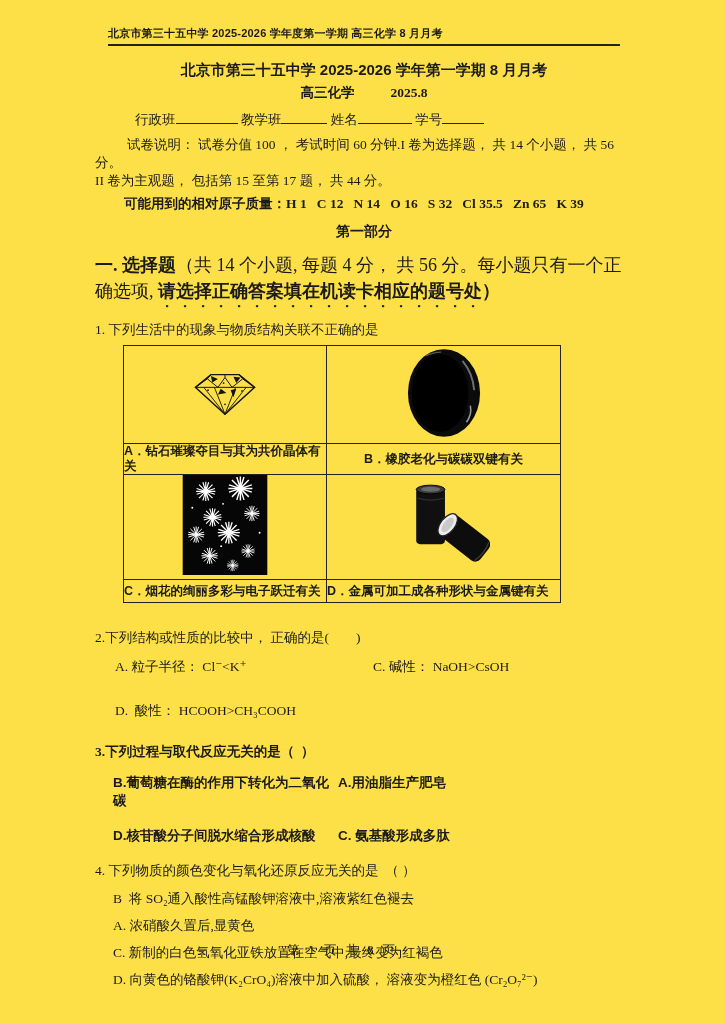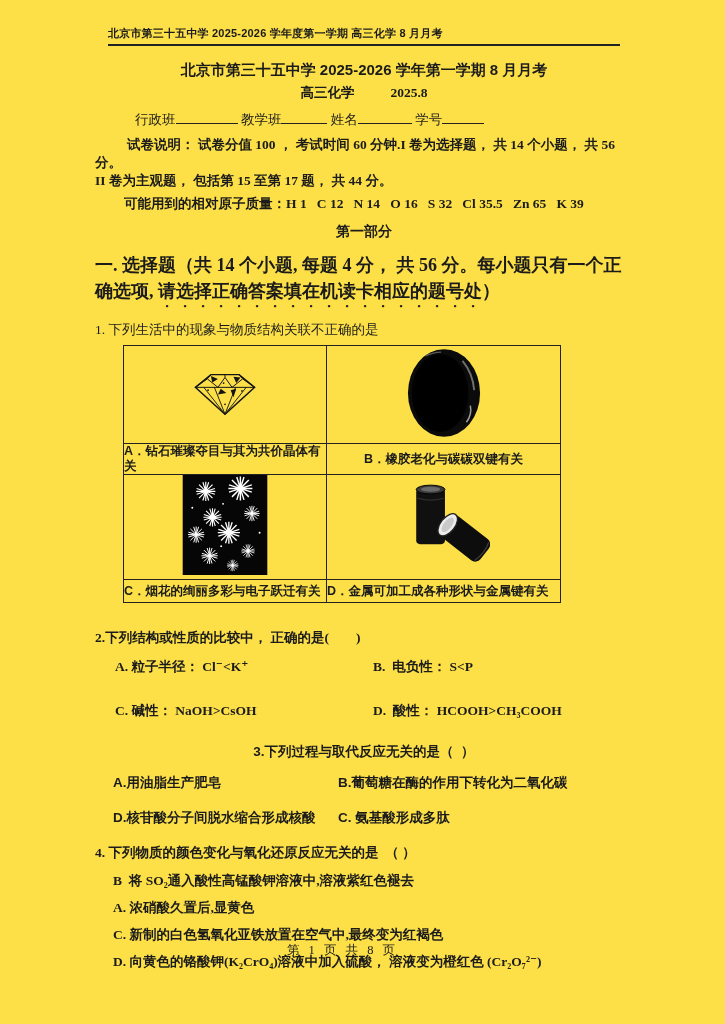--- a/index.html
+++ b/index.html
@@ -5,21 +5,21 @@
   html,body{margin:0;padding:0;}
   body{
     width:725px;height:1024px;background:#e8e8e8;
     font-family:"Liberation Serif","DejaVu Serif",serif;
     color:#1b1b1b;overflow:hidden;
   }
   .page{
     position:relative;width:725px;height:1024px;background:#fde047;
     box-sizing:border-box;padding:26px 92px 0 95px;
   }
-  .pre{white-space:pre-wrap;font-weight:bold;}
+  .pre{white-space:pre-wrap;}
   .sans{font-family:"Liberation Sans","DejaVu Sans",sans-serif;}
 
   
   .runhead{
     margin-left:13px;width:512px;border-bottom:2px solid #222;
     padding-bottom:4px;font-size:11px;font-weight:bold;line-height:14px;
   }
   .runhead .sans{letter-spacing:.2px;}
 
   
@@ -64,21 +64,21 @@
     font-weight:600;font-size:12.5px;line-height:15px;padding:2px 3px;vertical-align:middle;
   }
   .cap-center{text-align:center;}
   .imgwrap{display:inline-block;line-height:0;}
 
   
   .optgrid2{display:grid;grid-template-columns:258px 1fr;row-gap:26px;padding-left:20px;margin-top:11px;font-size:13.5px;line-height:18px;}
   .optgrid3{display:grid;grid-template-columns:225px 1fr;row-gap:17px;padding-left:18px;margin-top:13px;
             font-family:"Liberation Sans","DejaVu Sans",sans-serif;font-weight:600;font-size:13.5px;line-height:18px;}
   .q2stem{margin-top:25px;}
-  .q3stem{margin-top:22px;font-family:Liberation Sans, sans-serif;font-weight:600;text-align:center;}
+  .q3stem{margin-top:22px;font-family:Liberation Serif, serif;font-weight:600;}
   .q4stem{margin-top:16px;}
   .optlist{padding-left:18px;margin-top:10px;font-size:13.5px;line-height:18px;}
   .optlist > div{margin-top:9px;}
 
   .footer{position:absolute;left:0;right:40px;top:942px;text-align:center;font-size:12.5px;letter-spacing:3px;}
 </style>
 </head>
 <body>
 
 <div class="page">
@@ -199,29 +199,28 @@
     <tr>
       <td class="capcell">C．烟花的绚丽多彩与电子跃迁有关</td>
       <td class="capcell">D．金属可加工成各种形状与金属键有关</td>
     </tr>
   </tbody>
     </table>
 
   <div class="stem q2stem pre">2.下列结构或性质的比较中， 正确的是(        )</div>
   <div class="optgrid2">
     <div class="pre">A. 粒子半径： Cl⁻&lt;K⁺</div>
-    <div class="pre">B.  电负性： S&lt;P</div>
     <div class="pre">C. 碱性： NaOH&gt;CsOH</div>
     <div class="pre">D.  酸性： HCOOH&gt;CH₃COOH</div>
   </div>
 
   <div class="stem q3stem pre">3.下列过程与取代反应无关的是（  ）</div>
   <div class="optgrid3">
+    <div class="pre">B.葡萄糖在酶的作用下转化为二氧化碳</div>
     <div class="pre">A.用油脂生产肥皂</div>
-    <div class="pre">B.葡萄糖在酶的作用下转化为二氧化碳</div>
     <div class="pre">D.核苷酸分子间脱水缩合形成核酸</div>
     <div class="pre">C. 氨基酸形成多肽</div>
   </div>
 
   <div class="stem q4stem pre">4. 下列物质的颜色变化与氧化还原反应无关的是  （ ）</div>
   <div class="optlist">
     <div class="pre">B  将 SO₂通入酸性高锰酸钾溶液中,溶液紫红色褪去</div>
     <div class="pre">A. 浓硝酸久置后,显黄色</div>
     <div class="pre">C. 新制的白色氢氧化亚铁放置在空气中,最终变为红褐色</div>
     <div class="pre">D. 向黄色的铬酸钾(K₂CrO₄)溶液中加入硫酸， 溶液变为橙红色 (Cr₂O₇²⁻)</div>

